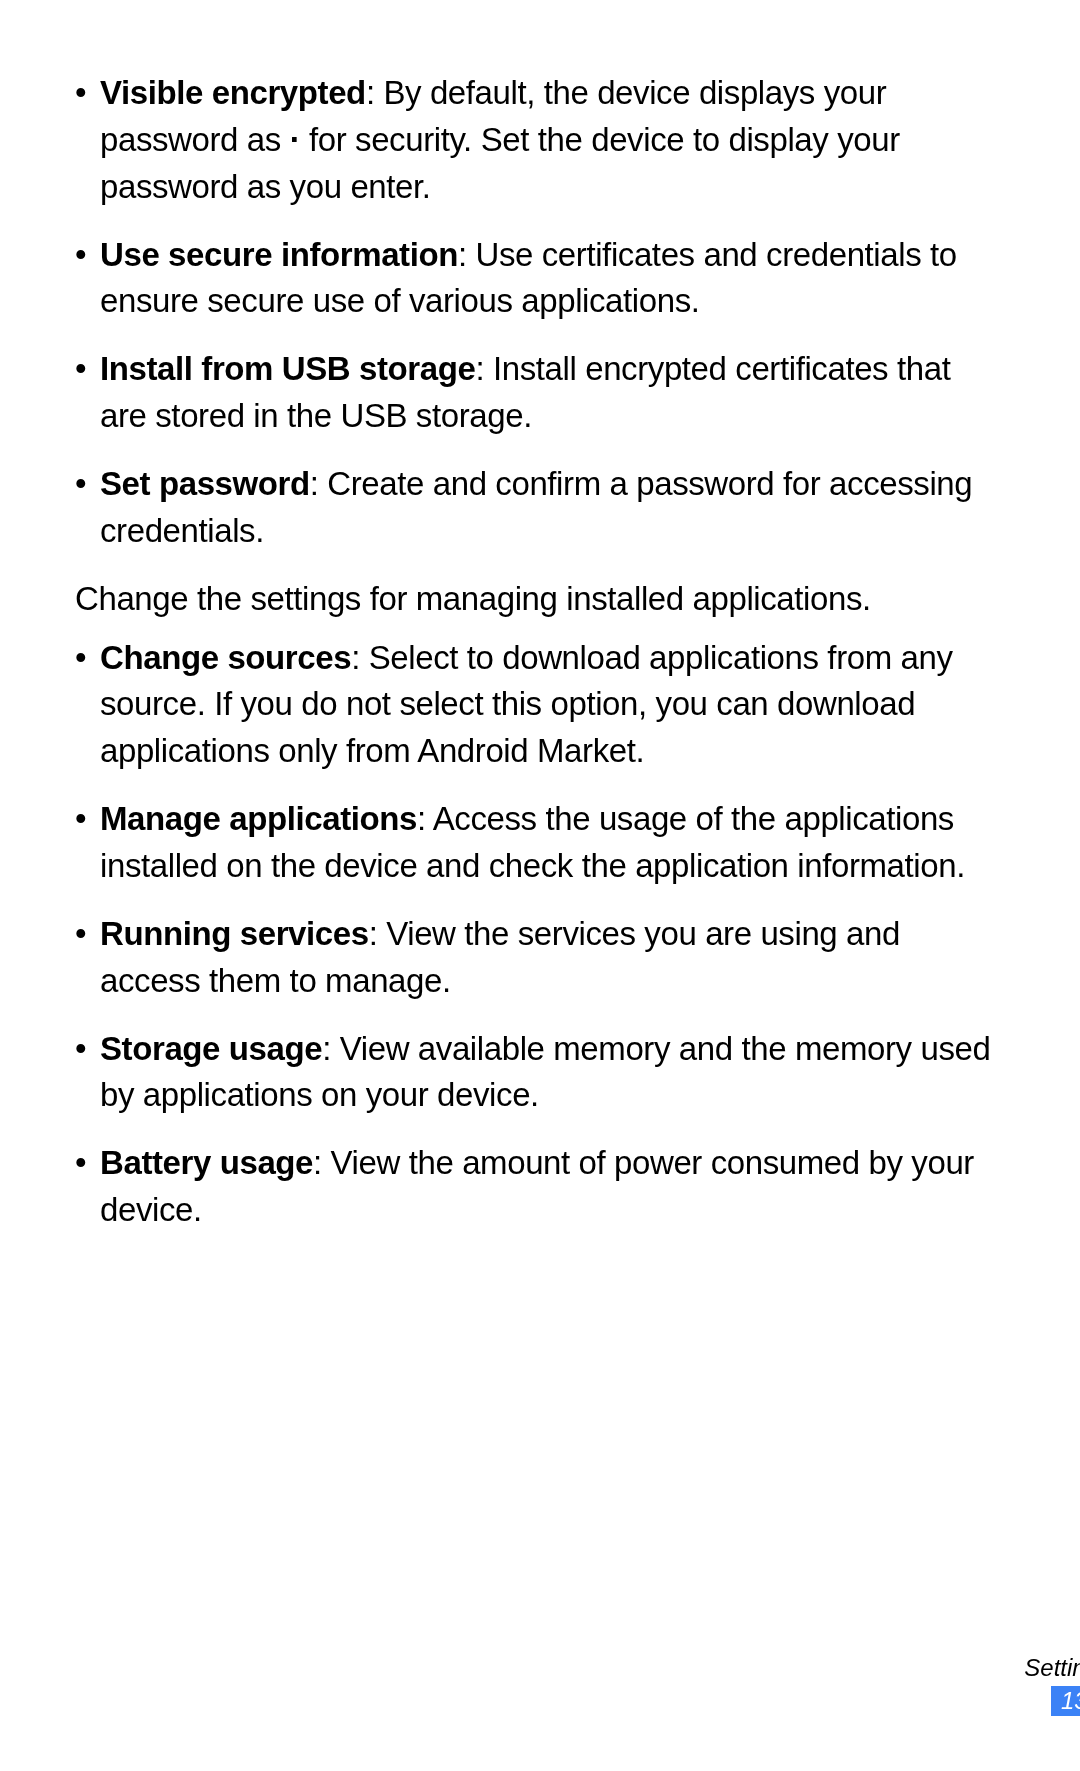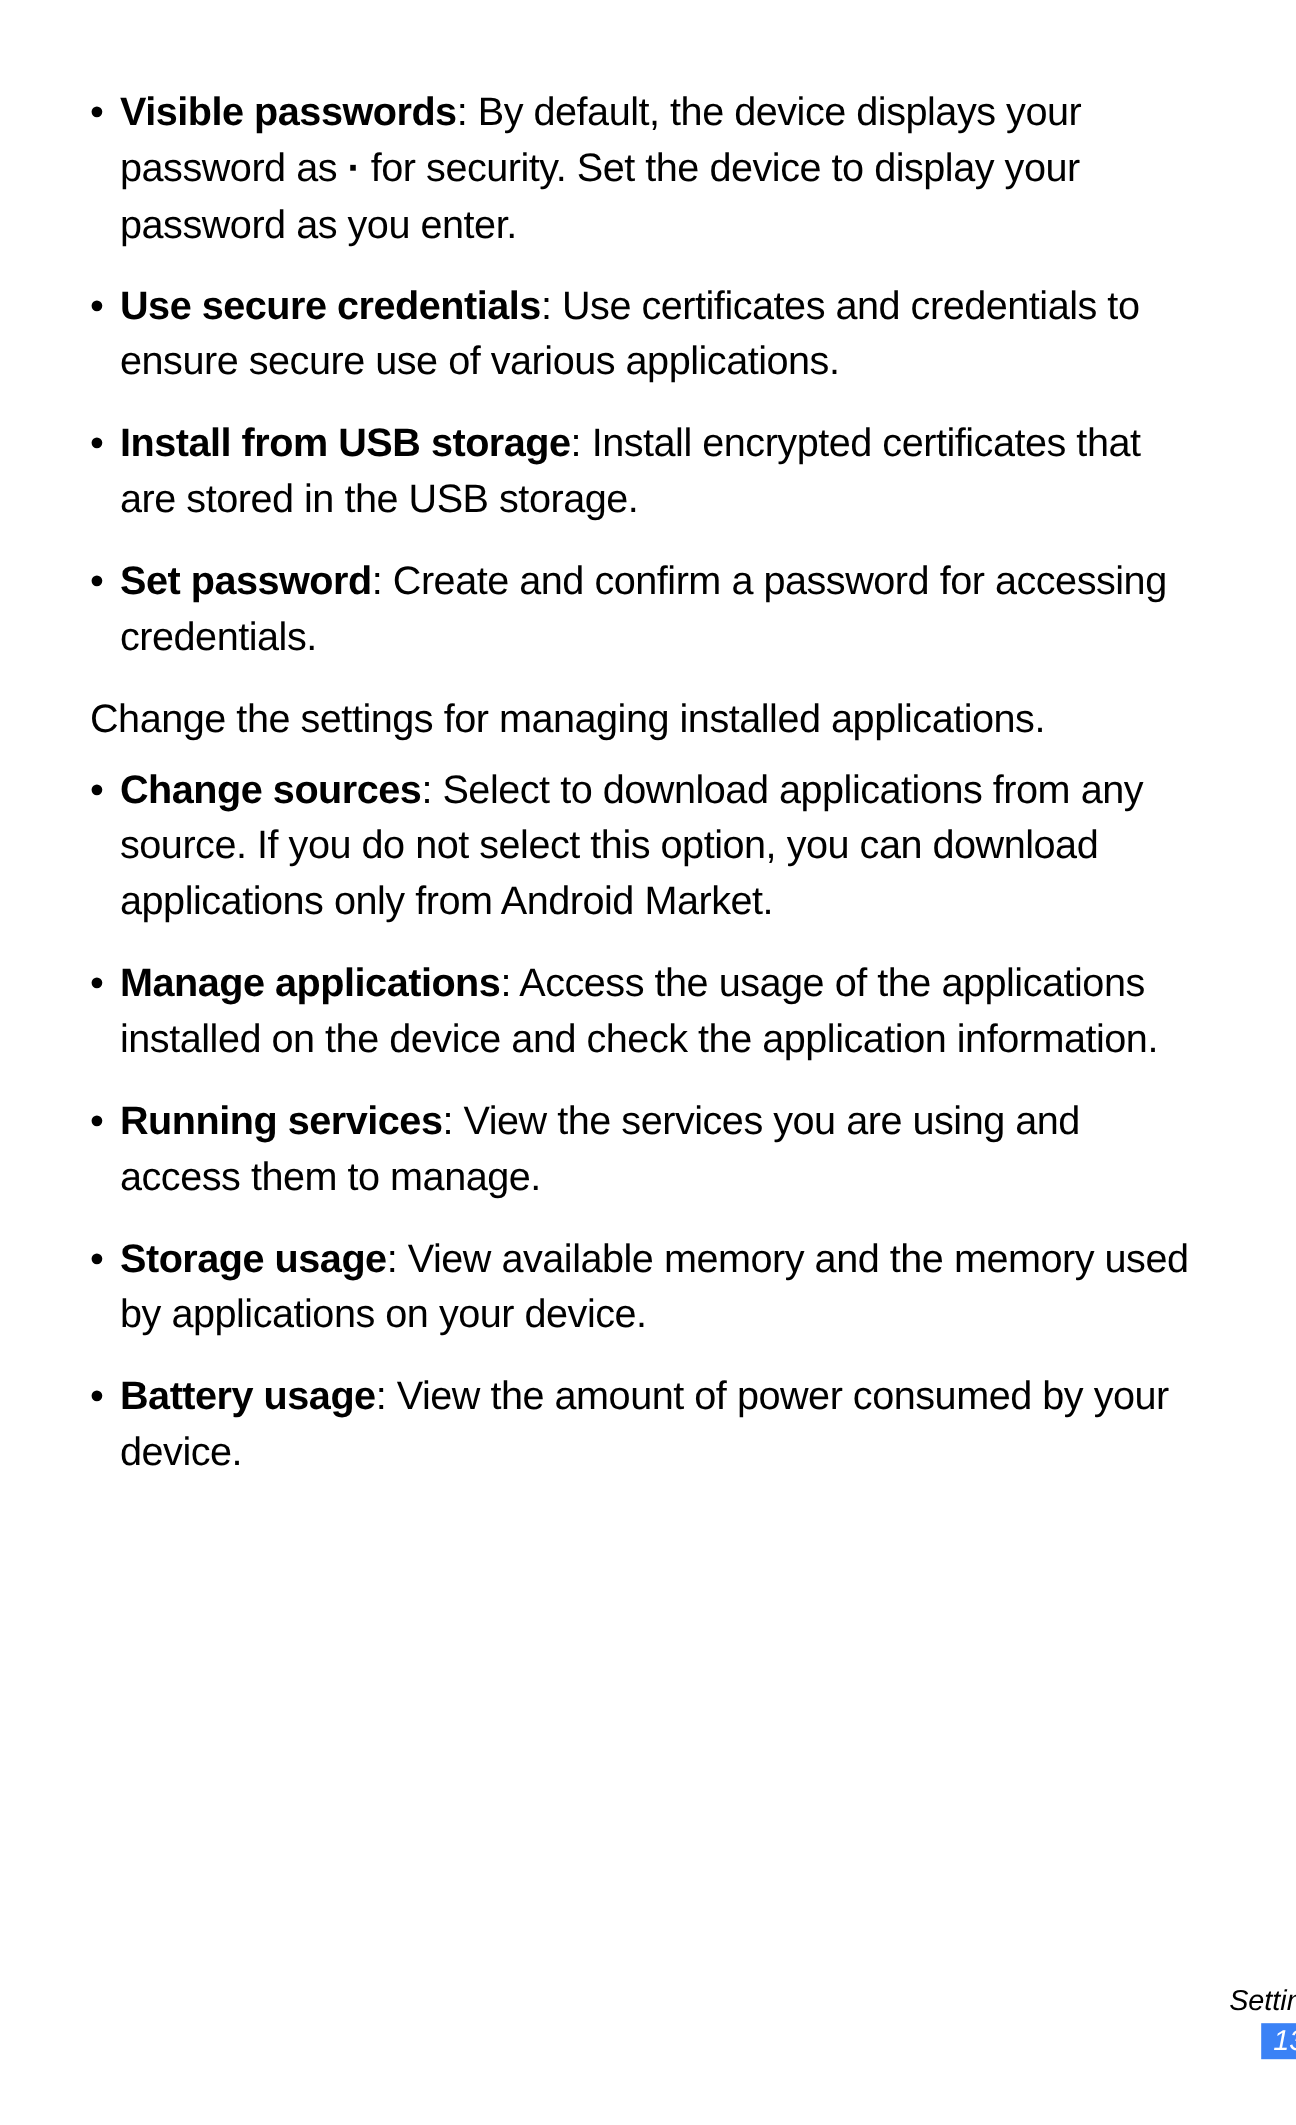--- a/index.html
+++ b/index.html
@@ -74,24 +74,24 @@
     line-height: 1.1;
   }
 </style>
 </head>
 <body>
 
 <div class="page">
 
   <ul class="list">
     <li>
-      <span class="bold">Visible passwords</span><span>: By default, the device displays your password as </span><span class="mid-dot">·</span><span> for security. Set the device to display your password as you enter.</span>
+      <span class="bold">Visible encrypted</span><span>: By default, the device displays your password as </span><span class="mid-dot">·</span><span> for security. Set the device to display your password as you enter.</span>
     </li>
     <li>
-      <span class="bold">Use secure credentials</span><span>: Use certificates and credentials to ensure secure use of various applications.</span>
+      <span class="bold">Use secure information</span><span>: Use certificates and credentials to ensure secure use of various applications.</span>
     </li>
     <li>
       <span class="bold">Install from USB storage</span><span>: Install encrypted certificates that are stored in the USB storage.</span>
     </li>
     <li>
       <span class="bold">Set password</span><span>: Create and confirm a password for accessing credentials.</span>
     </li>
   </ul>
 
   <p class="intro">Change the settings for managing installed applications.</p>

